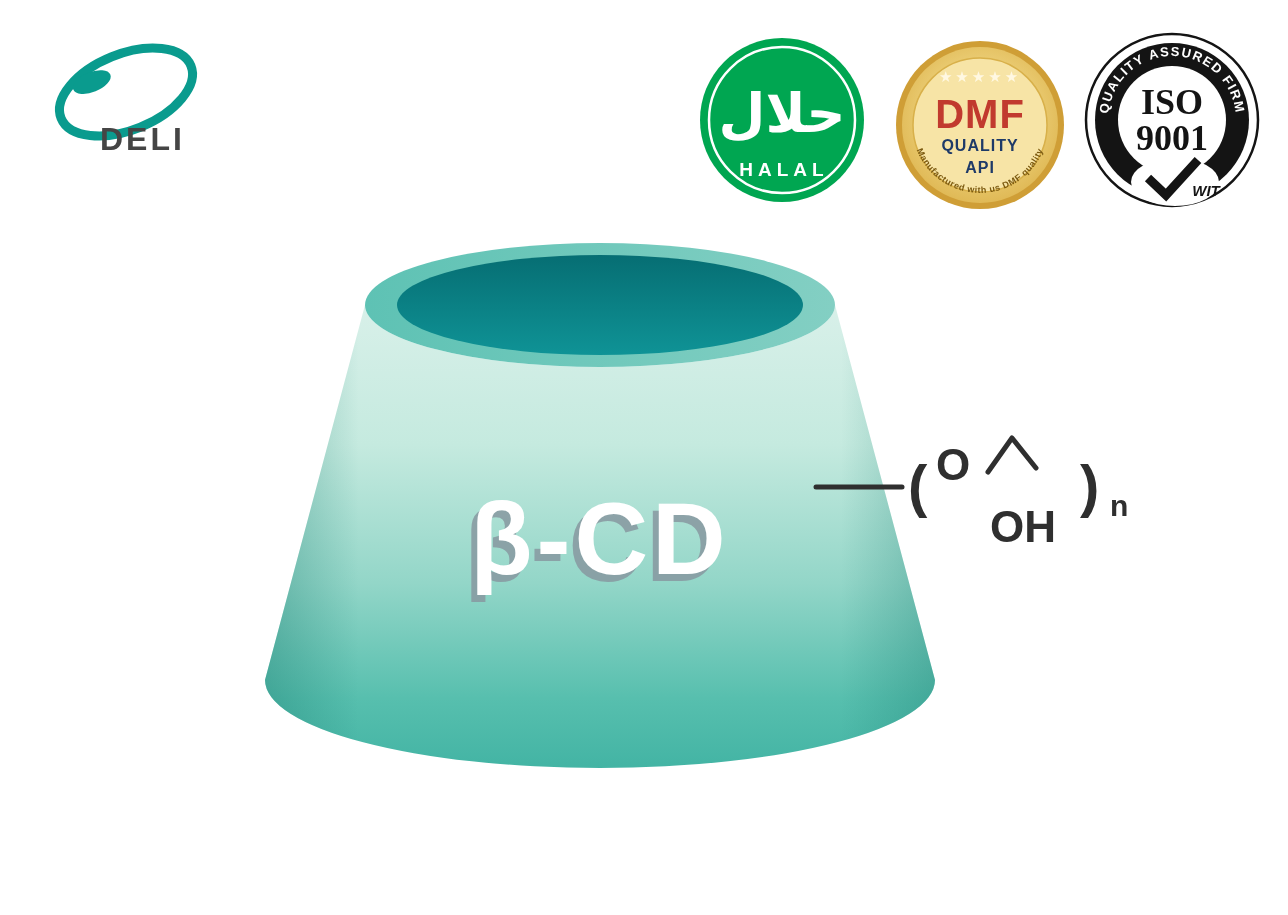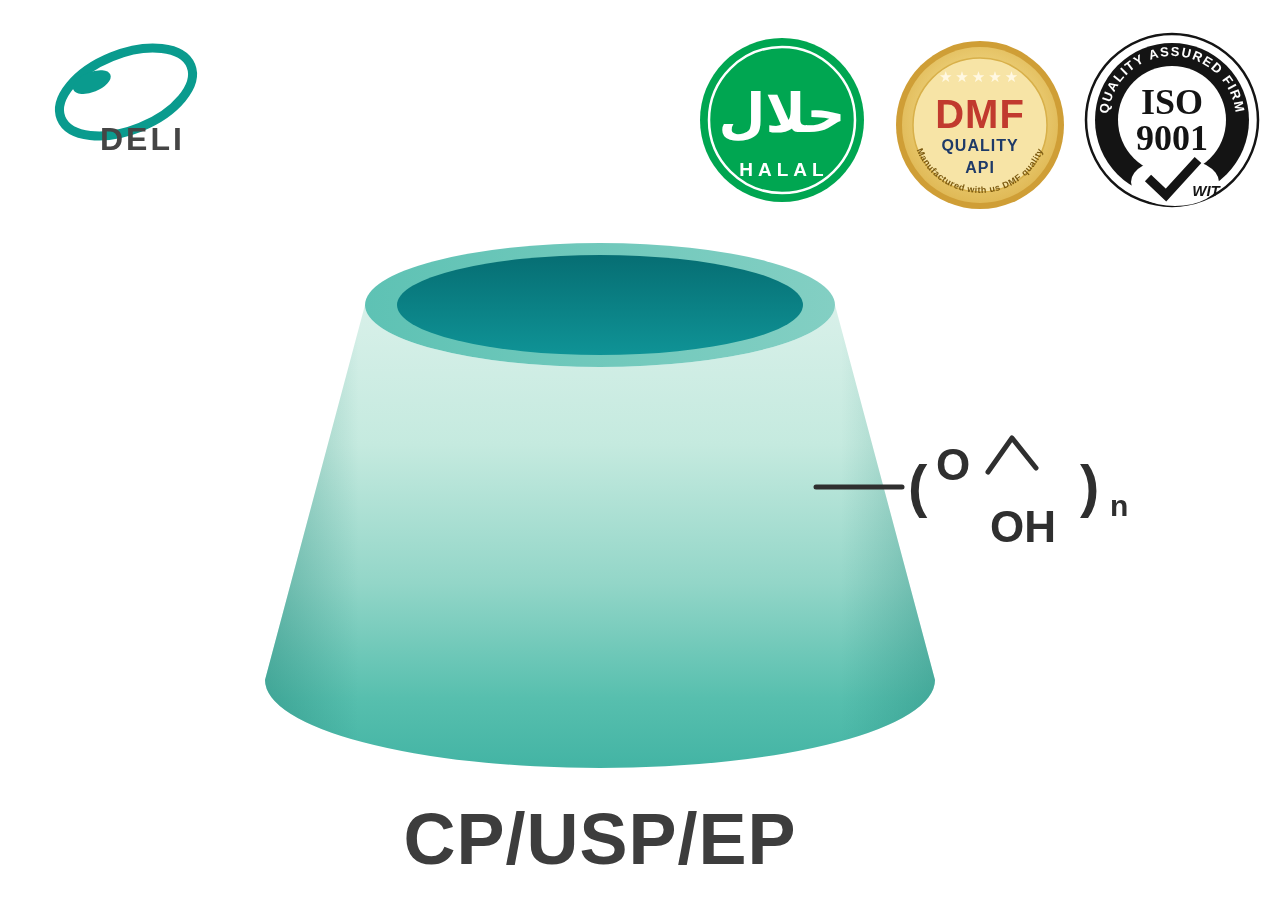--- a/index.html
+++ b/index.html
@@ -154,26 +154,26 @@
         <stop offset="0%" stop-color="#5ec2b4"></stop>
         <stop offset="100%" stop-color="#83cfc3"></stop>
       </linearGradient>
     </defs>
     <path d="M115,70 A235,62 0 0 0 585,70 L685,445 A335,88 0 0 1 15,445 Z" fill="url(#gBody)"></path>
     <path d="M115,70 A235,62 0 0 0 585,70 L685,445 A335,88 0 0 1 15,445 Z" fill="url(#gEdge)"></path>
     <ellipse cx="350" cy="70" rx="235" ry="62" fill="url(#gRim)"></ellipse>
     <ellipse cx="350" cy="70" rx="203" ry="50" fill="url(#gOpen)"></ellipse>
   </svg>
 
+  <div class="abs cone-label">β-CD</div>
 
   <svg class="abs formula-svg" width="350" height="140" viewBox="0 0 350 140">
     <line x1="8" y1="69" x2="94" y2="69" stroke="#2f2f2f" stroke-width="5" stroke-linecap="round"></line>
     <text x="100" y="88" font-size="58" class="fml">(</text>
     <text x="128" y="62" font-size="44" class="fml">O</text>
     <polyline points="180,54 204,20 228,50" fill="none" stroke="#2f2f2f" stroke-width="5" stroke-linecap="round" stroke-linejoin="round"></polyline>
     <text x="182" y="124" font-size="44" class="fml">OH</text>
     <text x="272" y="88" font-size="58" class="fml">)</text>
     <text x="302" y="98" font-size="30" class="fml">n</text>
   </svg>
 
-  <div class="abs standards">CP/USP/EP</div>
 
 </div>
 
 </body></html>

